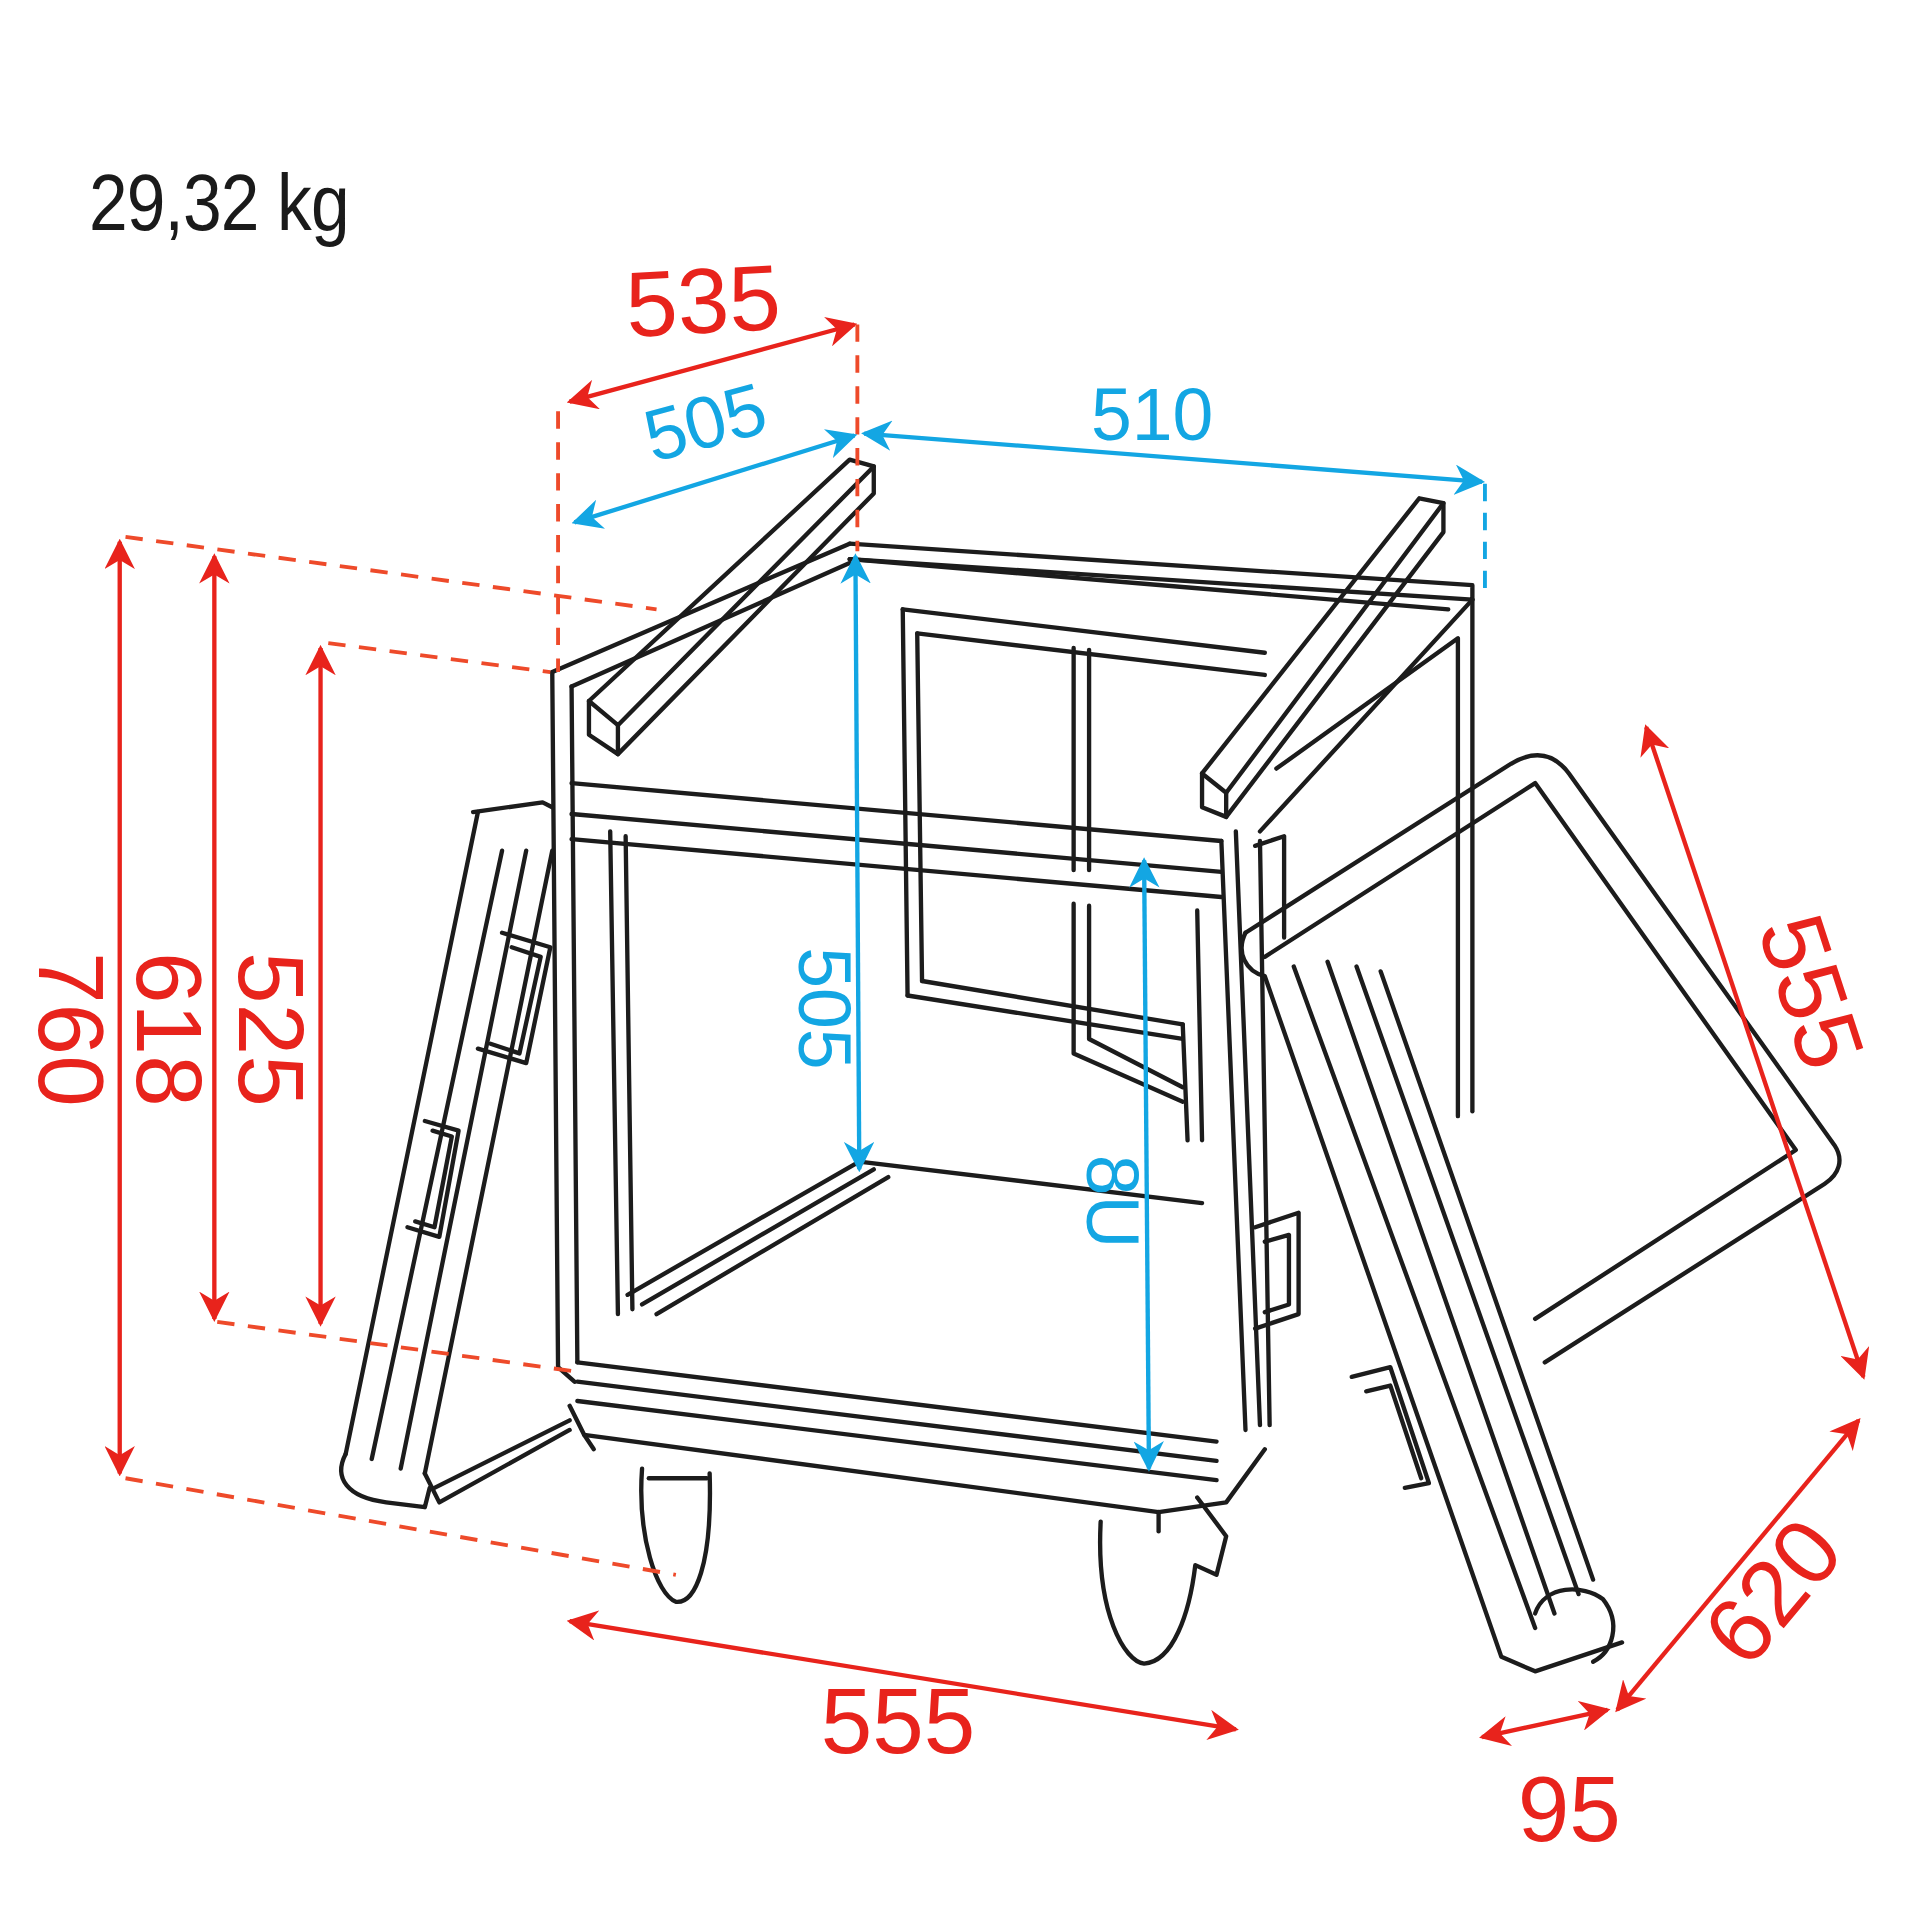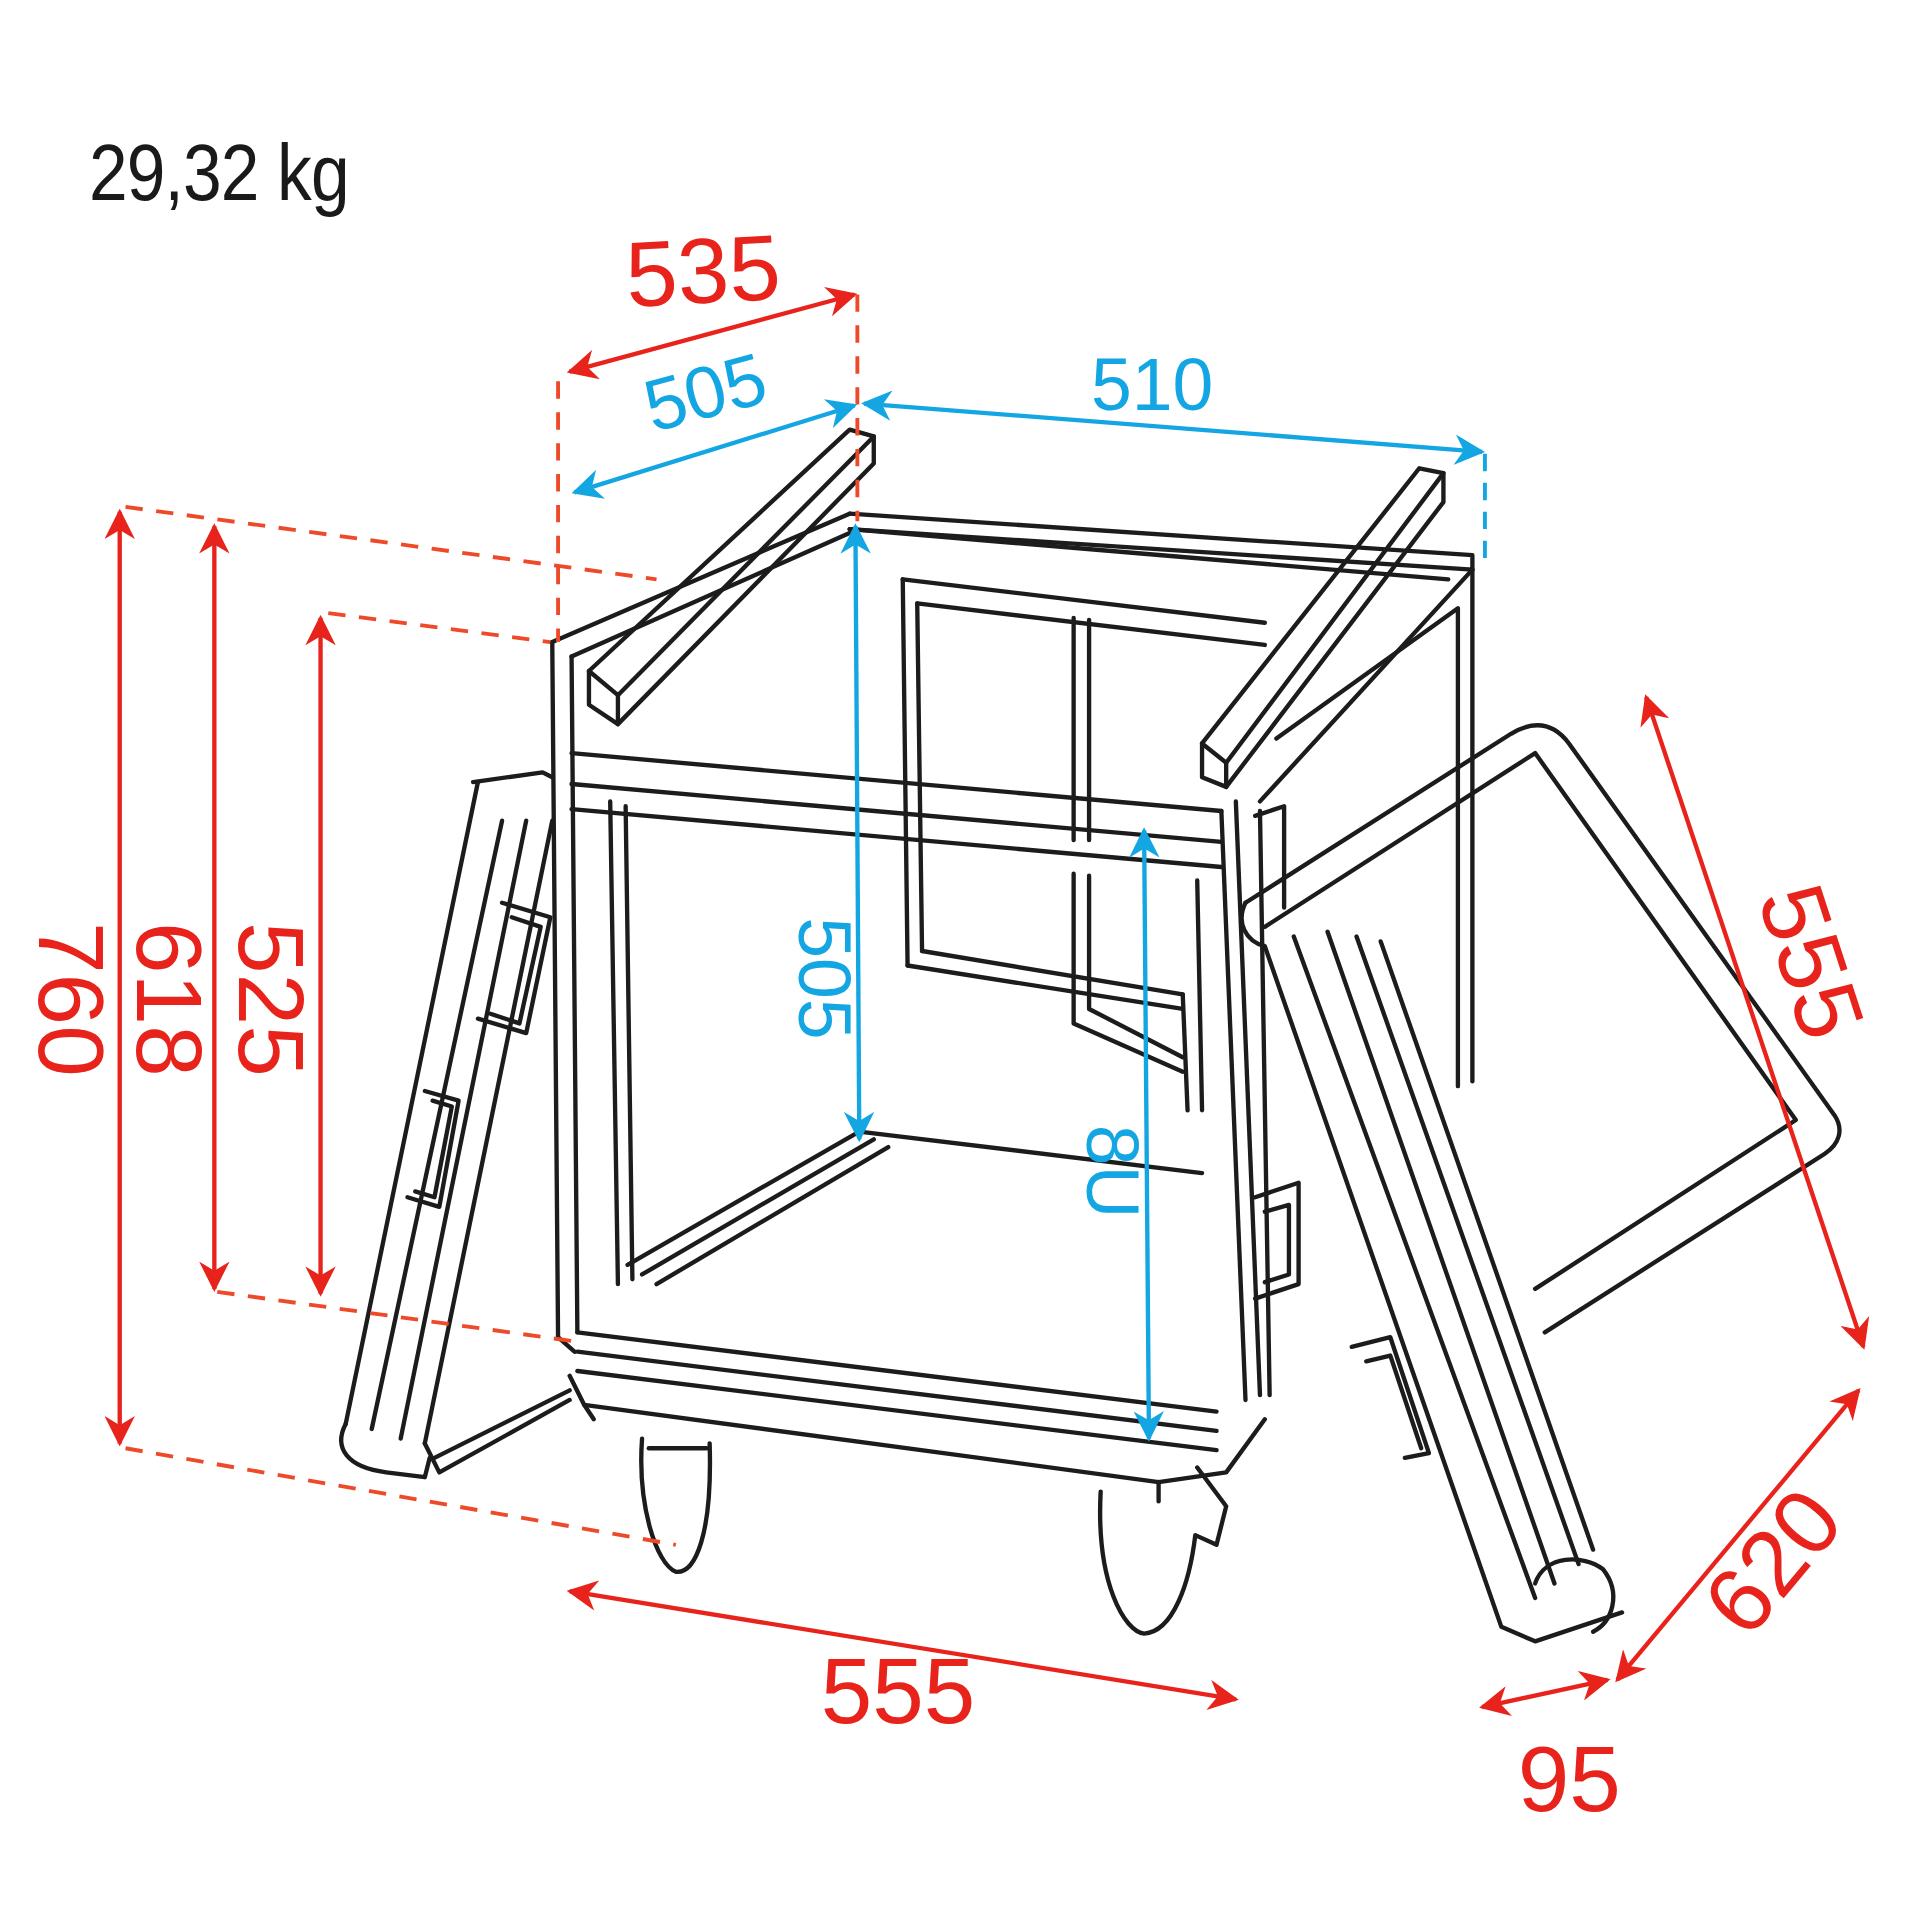--- a/index.html
+++ b/index.html
@@ -1,16 +1,16 @@
 <!DOCTYPE html>
 <html><head>
   <meta charset="utf-8">
   <style>
     html, body { margin:0; padding:0; background:#ffffff; }
-    #stage { position:relative; width:1931px; height:1902px; background:#ffffff; overflow:hidden; }
+    #stage { position:relative; width:1931px; height:1902px; background:#ffffff; overflow:hidden;margin-top:30px; }
     svg { position:absolute; left:0; top:0; }
     .weight { position:absolute; left:89px; top:127px; font-family:"Liberation Sans", sans-serif; font-size:79px; color:#1a1a1a; letter-spacing:-1px; transform:scaleX(0.88); transform-origin:left top; }
     .dim { font-family:"Liberation Sans", sans-serif; font-size:96px; }
     .dim.small { font-size:76px; }
     .red { fill:#e8231c; }
     .blue { fill:#13a6e3; }
     .ln { fill:none; stroke:#1c1c1c; stroke-width:4.5; stroke-linejoin:round; stroke-linecap:round; }
     .rd { stroke:#e8231c; stroke-width:4.5; fill:none; }
     .rdd { stroke:#ee4a2a; stroke-width:4; fill:none; stroke-dasharray:18 14; }
     .bl { stroke:#13a6e3; stroke-width:4.5; fill:none; }

